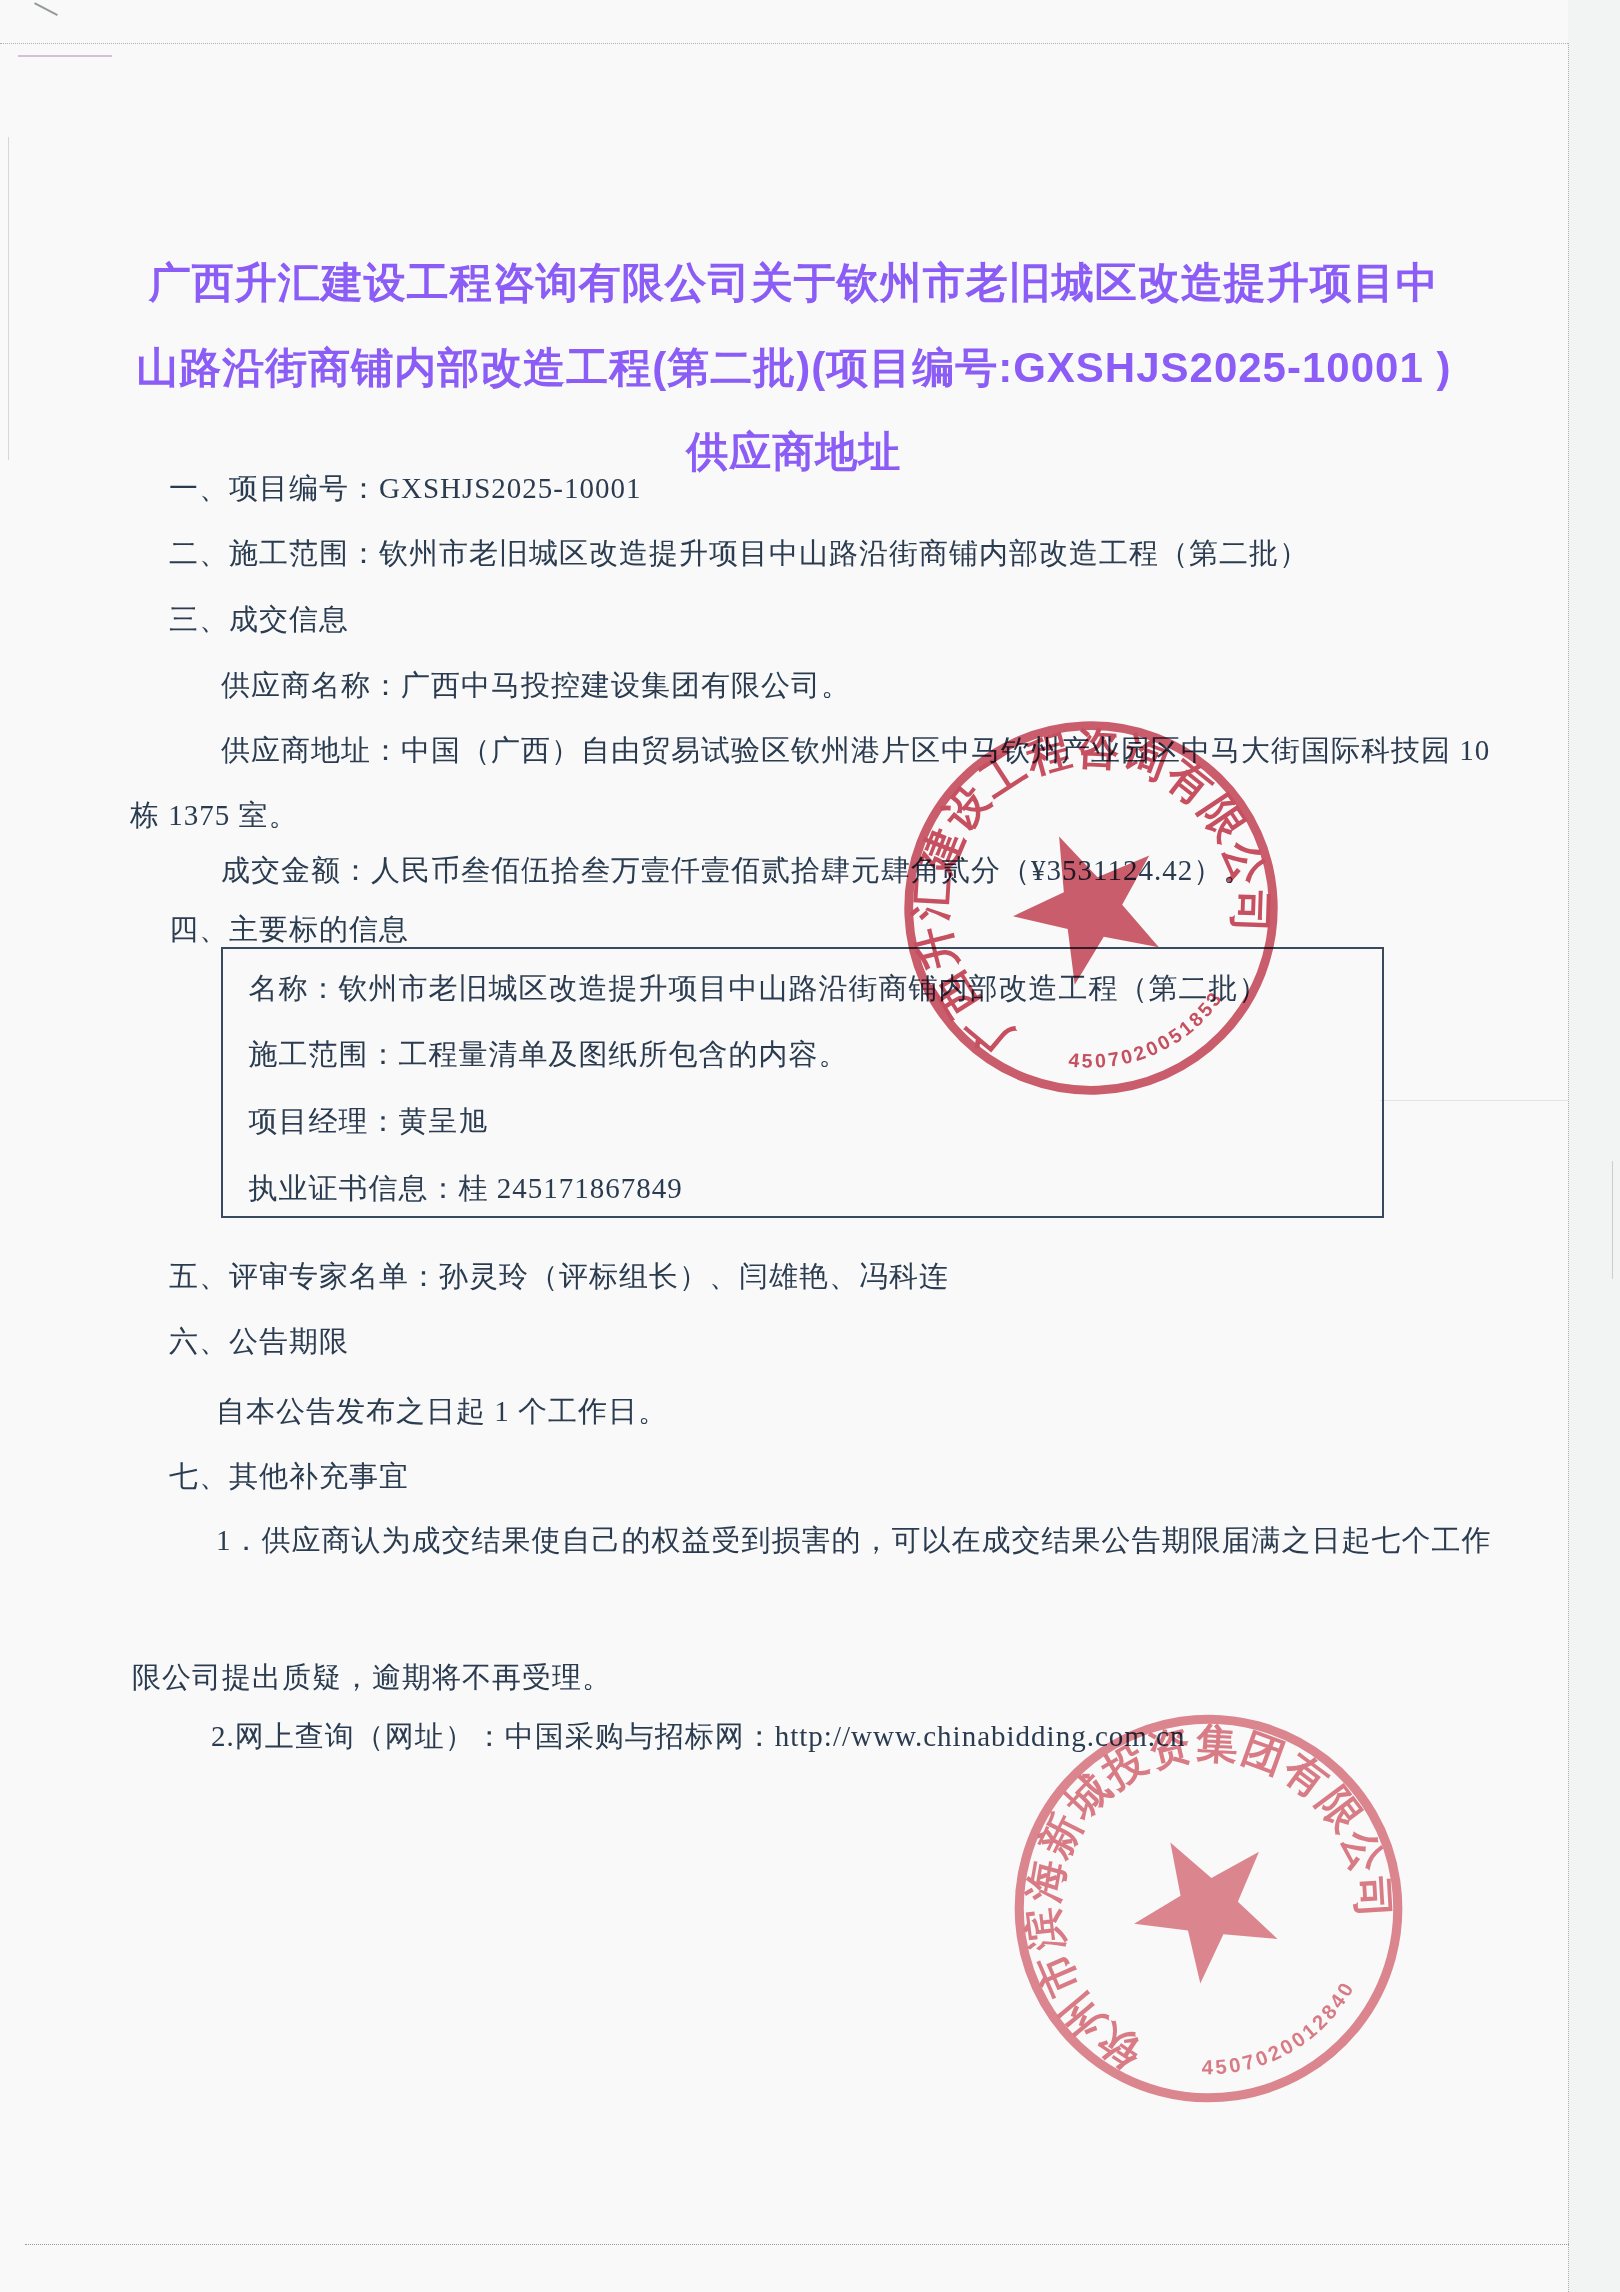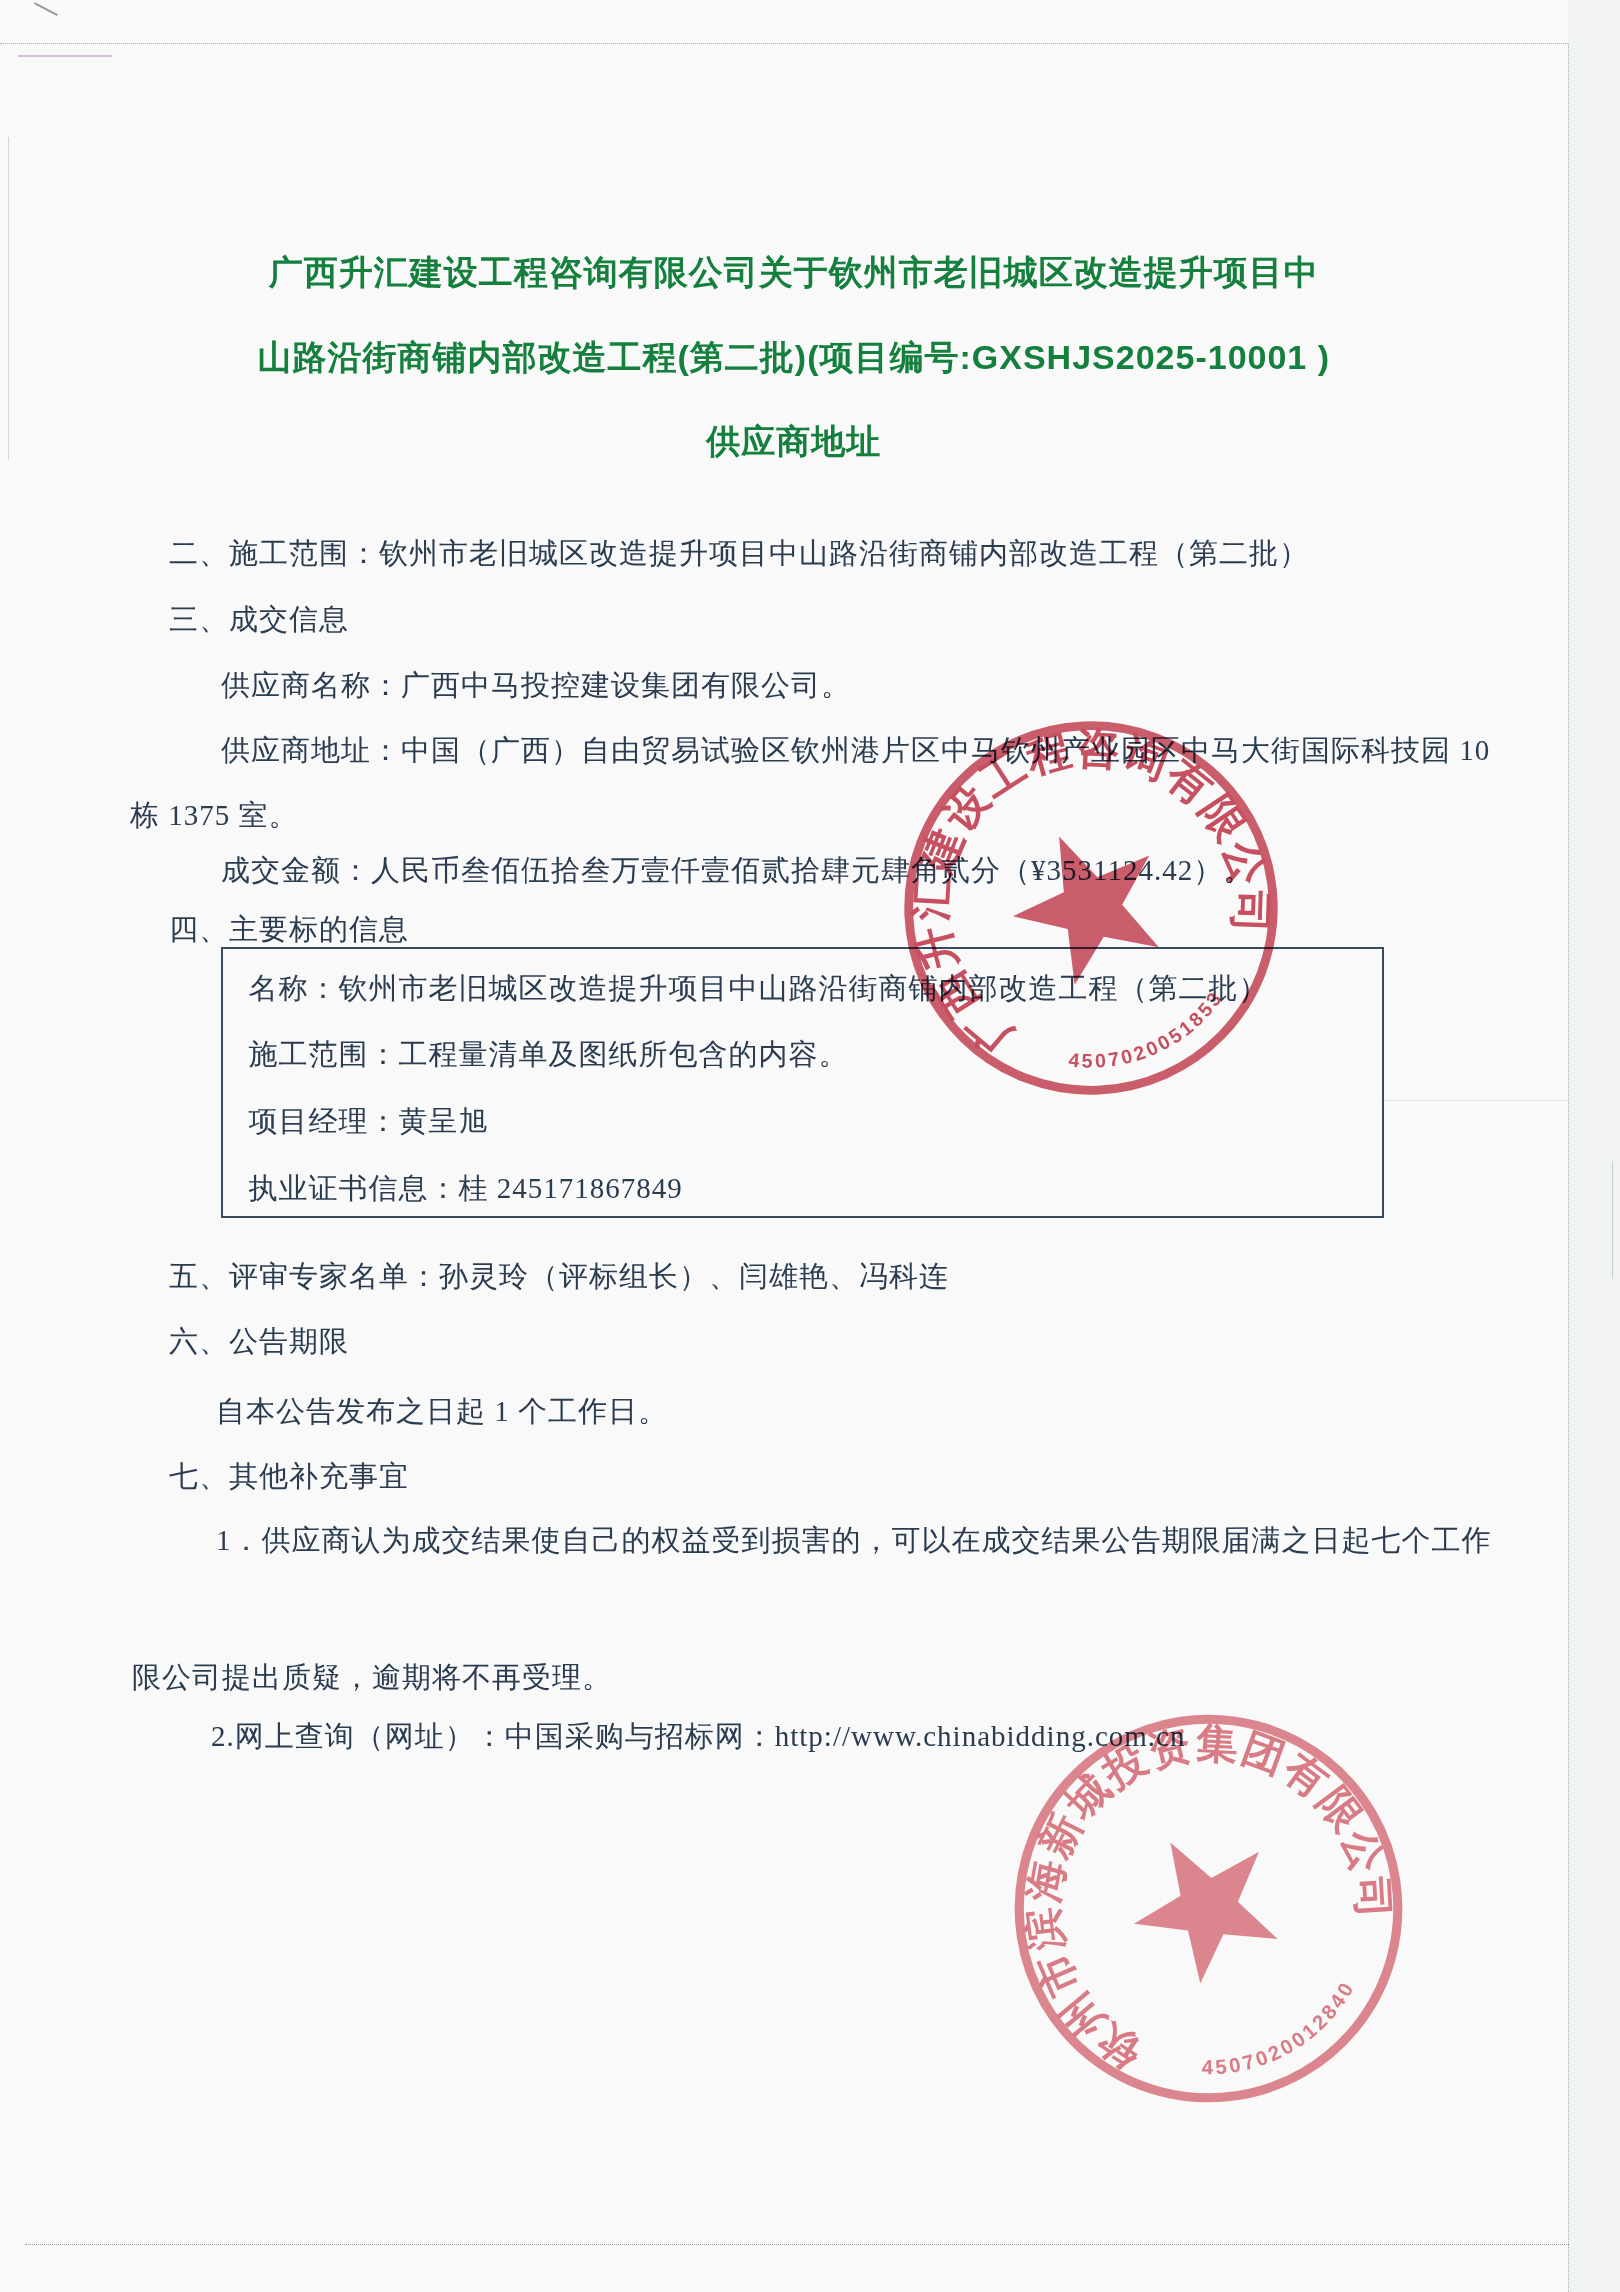--- a/index.html
+++ b/index.html
@@ -7,21 +7,21 @@
     position:relative;width:1620px;height:2293px;overflow:hidden;
     background:#f8f9f8;
     font-family:"Liberation Serif","DejaVu Serif",serif;
     color:#2b3c51;
   }
   .edge-strip{position:absolute;top:0;right:0;width:52px;height:2293px;background:#f2f3f3;}
   .scan-line{position:absolute;}
   .title-line{
     position:absolute;left:9.8px;width:1568px;text-align:center;
     font-family:"Liberation Sans","DejaVu Sans",sans-serif;
-    font-weight:700;font-size:34px;color:#15803d;letter-spacing:1px;white-space:nowrap;
+    font-weight:700;font-size:42px;color:#8b5cf6;letter-spacing:1px;white-space:nowrap;
   }
   .bl{
     position:absolute;margin:0;font-size:29px;letter-spacing:1px;
     white-space:nowrap;color:#2b3c51;
   }
   .subject-box{
     position:absolute;left:221px;top:947px;width:1159px;height:267px;
     border:2px solid #3a4a5e;background:transparent;
   }
   .box-row{position:absolute;left:25.5px;margin:0;font-size:29px;letter-spacing:1px;white-space:nowrap;color:#2b3c51;}
@@ -45,20 +45,21 @@
   <div class="scan-line" style="left:17.6px;top:55px;width:94px;border-top:2px solid #b990bd;opacity:.55;"></div>
   <div class="scan-line" style="left:33px;top:7.8px;width:25.5px;border-top:2px solid #6b7076;transform:rotate(28deg);opacity:.7;"></div>
   <div class="scan-line" style="left:7.8px;top:137px;height:323px;border-left:1px solid #d2d7db;"></div>
   <div class="scan-line" style="left:1380px;top:1100px;width:188px;border-top:1px solid #e0e4e7;"></div>
   <div class="scan-line" style="left:1612px;top:1161px;height:118px;border-left:1px solid #c9ced3;"></div>
 
   <h1 class="title-line" style="top:227px;">广西升汇建设工程咨询有限公司关于钦州市老旧城区改造提升项目中</h1>
   <h1 class="title-line" style="top:312px;">山路沿街商铺内部改造工程(第二批)(项目编号:GXSHJS2025-10001 )</h1>
   <h1 class="title-line" style="top:396px;">供应商地址</h1>
 
+  <p class="bl" style="left:169px;top:469px;">一、项目编号：GXSHJS2025-10001</p>
   <p class="bl" style="left:169px;top:534px;">二、施工范围：钦州市老旧城区改造提升项目中山路沿街商铺内部改造工程（第二批）</p>
   <p class="bl" style="left:169px;top:600px;">三、成交信息</p>
   <p class="bl" style="left:221px;top:666px;">供应商名称：广西中马投控建设集团有限公司。</p>
   <p class="bl" style="left:221px;top:731px;">供应商地址：中国（广西）自由贸易试验区钦州港片区中马钦州产业园区中马大街国际科技园 10</p>
   <p class="bl" style="left:130px;top:796px;">栋 1375 室。</p>
   <p class="bl" style="left:221px;top:851px;">成交金额：人民币叁佰伍拾叁万壹仟壹佰贰拾肆元肆角贰分（¥3531124.42）。</p>
   <p class="bl" style="left:169px;top:910px;">四、主要标的信息</p>
 
   <div class="subject-box">
     <p class="box-row" style="top:19.6px;">名称：钦州市老旧城区改造提升项目中山路沿街商铺内部改造工程（第二批）</p>

